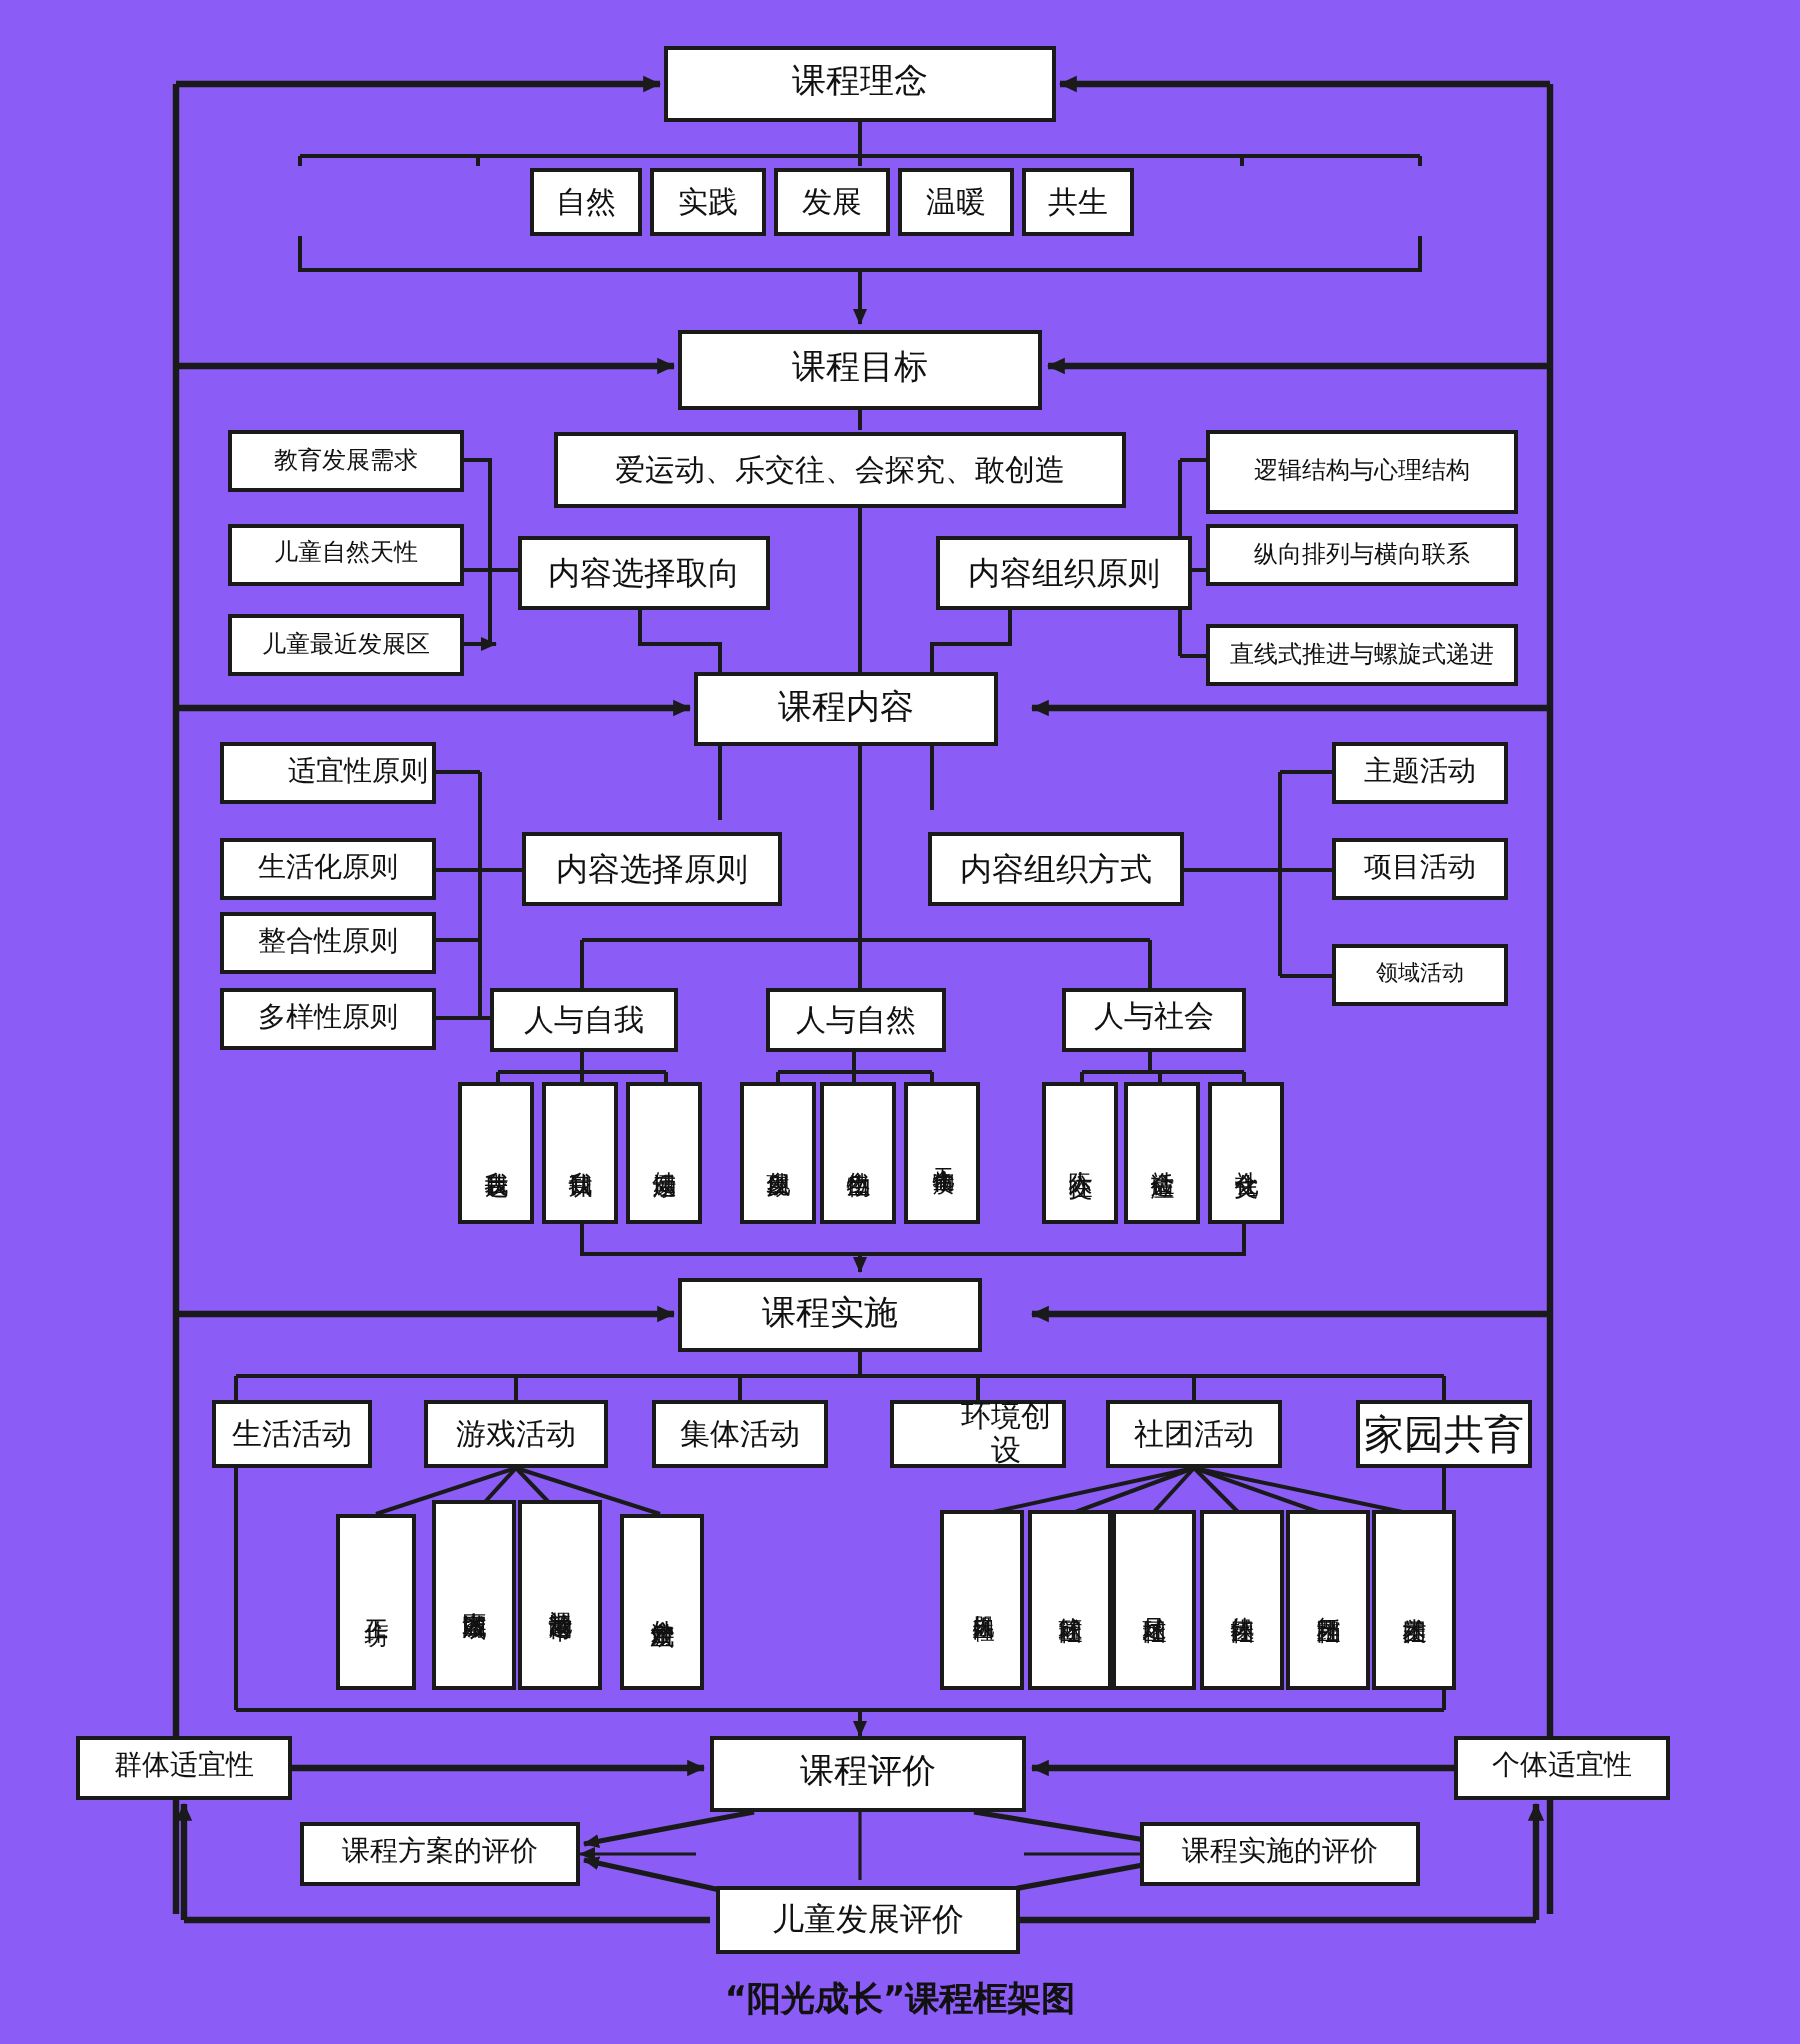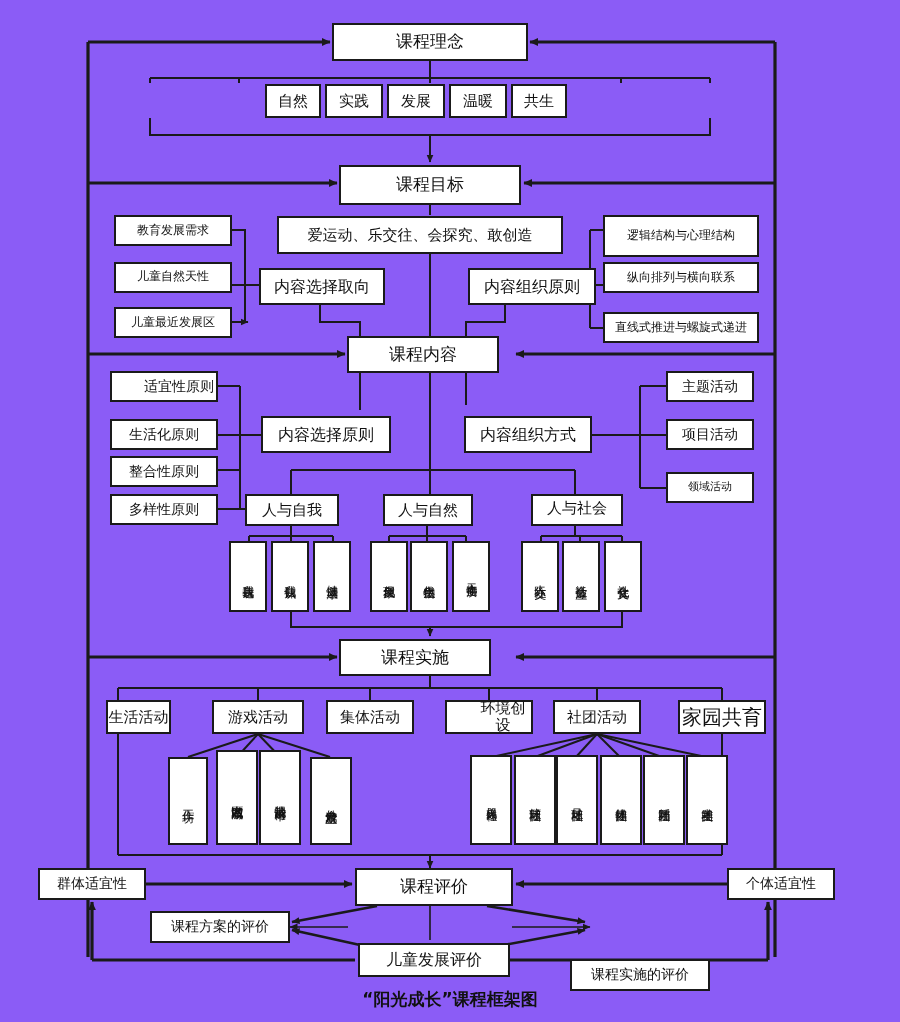--- a/index.html
+++ b/index.html
@@ -228,21 +228,21 @@
     </div>
   <div class="node" style="left:562px;top:541px;width:38px;height:71px;font-size:12px;">
     <span class="vtext">社会适应</span>
     </div>
   <div class="node" style="left:604px;top:541px;width:38px;height:71px;font-size:12px;">
     <span class="vtext">社会文化</span>
     </div>
 
   <div class="node" style="left:339px;top:639px;width:152px;height:37px;font-size:17px;">课程实施</div>
 
-  <div class="node" style="left:106px;top:700px;width:65px;height:34px;font-size:15px;">生活活动</div>
+  <div class="node" style="left:106px;top:700px;width:80px;height:34px;font-size:15px;">生活活动</div>
   <div class="node" style="left:212px;top:700px;width:92px;height:34px;font-size:15px;">游戏活动</div>
   <div class="node" style="left:326px;top:700px;width:88px;height:34px;font-size:15px;">集体活动</div>
   <div class="node" style="left:445px;top:700px;width:88px;height:34px;font-size:15px;padding-left:28px;">环境创设</div>
   <div class="node" style="left:553px;top:700px;width:88px;height:34px;font-size:15px;">社团活动</div>
   <div class="node" style="left:678px;top:700px;width:88px;height:34px;font-size:20px;">家园共育</div>
 
   <div class="node" style="left:168px;top:757px;width:40px;height:88px;font-size:12px;">
     <span class="vtext">工作坊</span>
     </div>
   <div class="node" style="left:216px;top:750px;width:42px;height:95px;font-size:12px;">
@@ -273,18 +273,18 @@
   <div class="node" style="left:686px;top:755px;width:42px;height:90px;font-size:12px;">
     <span class="vtext">美术社团</span>
     </div>
 
   <div class="node" style="left:38px;top:868px;width:108px;height:32px;font-size:14px;">群体适宜性</div>
   <div class="node" style="left:727px;top:868px;width:108px;height:32px;font-size:14px;">个体适宜性</div>
 
   <div class="node" style="left:355px;top:868px;width:158px;height:38px;font-size:17px;">课程评价</div>
 
   <div class="node" style="left:150px;top:911px;width:140px;height:32px;font-size:14px;">课程方案的评价</div>
-  <div class="node" style="left:570px;top:911px;width:140px;height:32px;font-size:14px;margin-top:48px;">课程实施的评价</div>
+  <div class="node" style="left:570px;top:911px;width:140px;height:32px;font-size:14px;">课程实施的评价</div>
   <div class="node" style="left:358px;top:943px;width:152px;height:34px;font-size:16px;">儿童发展评价</div>
 
   <div class="cap" style="top:988px;font-size:17px;">“阳光成长”课程框架图</div>
 
 </div>
 
 </body></html>

